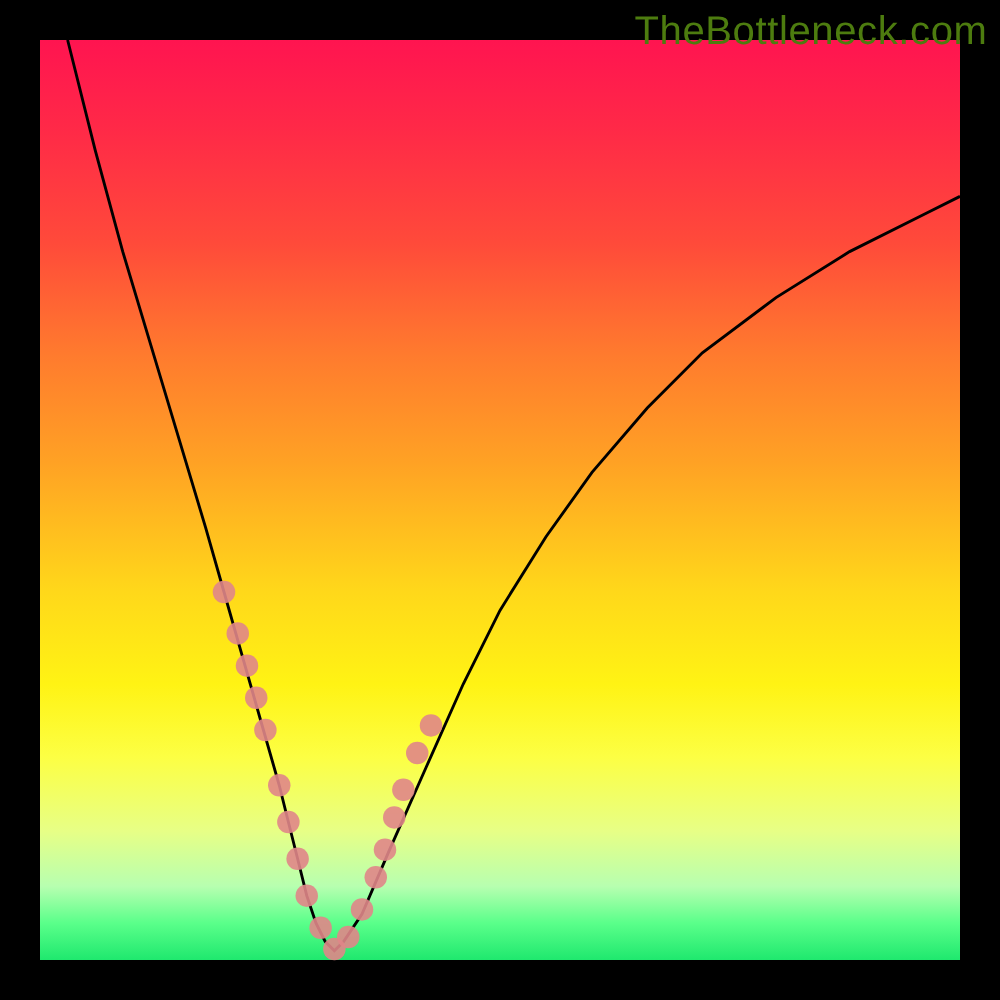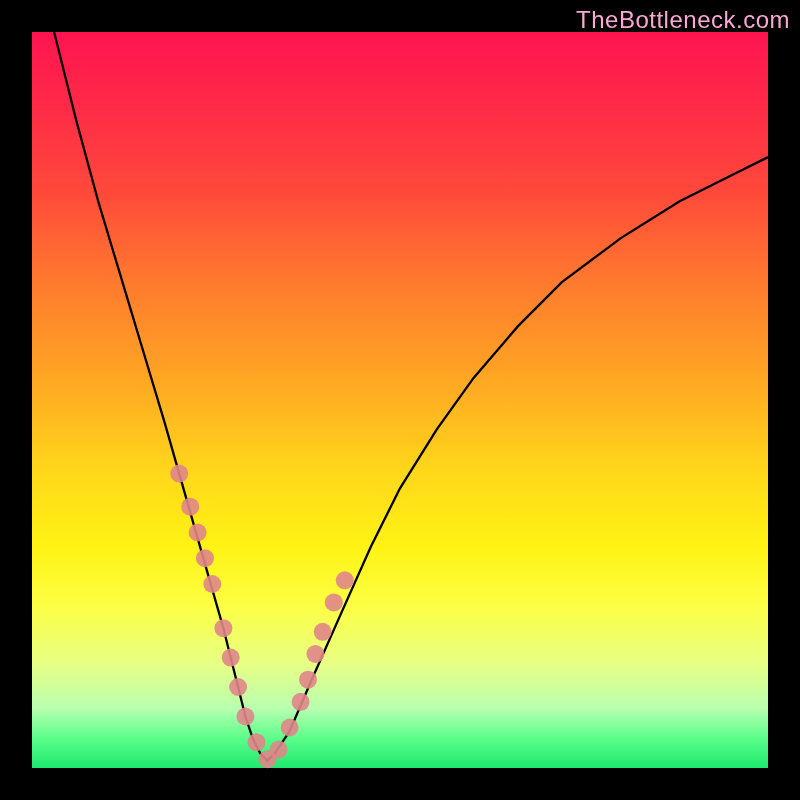--- a/index.html
+++ b/index.html
@@ -33,22 +33,22 @@
       #fcff44 78%,
       #e7ff86 86%,
       #b7ffb0 92%,
       #5aff8a 96%,
       #1fe86e 100%);
   }
   .watermark {
     position: absolute;
     top: 6px;
     right: 10px;
-    color: #f9a8d4;
-    font-size: 24px;
+    color: #4d7c0f;
+    font-size: 32px;
     letter-spacing: 0.5px;
   }
   svg.overlay {
     position: absolute;
     inset: 0;
     width: 736px;
     height: 736px;
     overflow: visible;
   }
   .curve {

